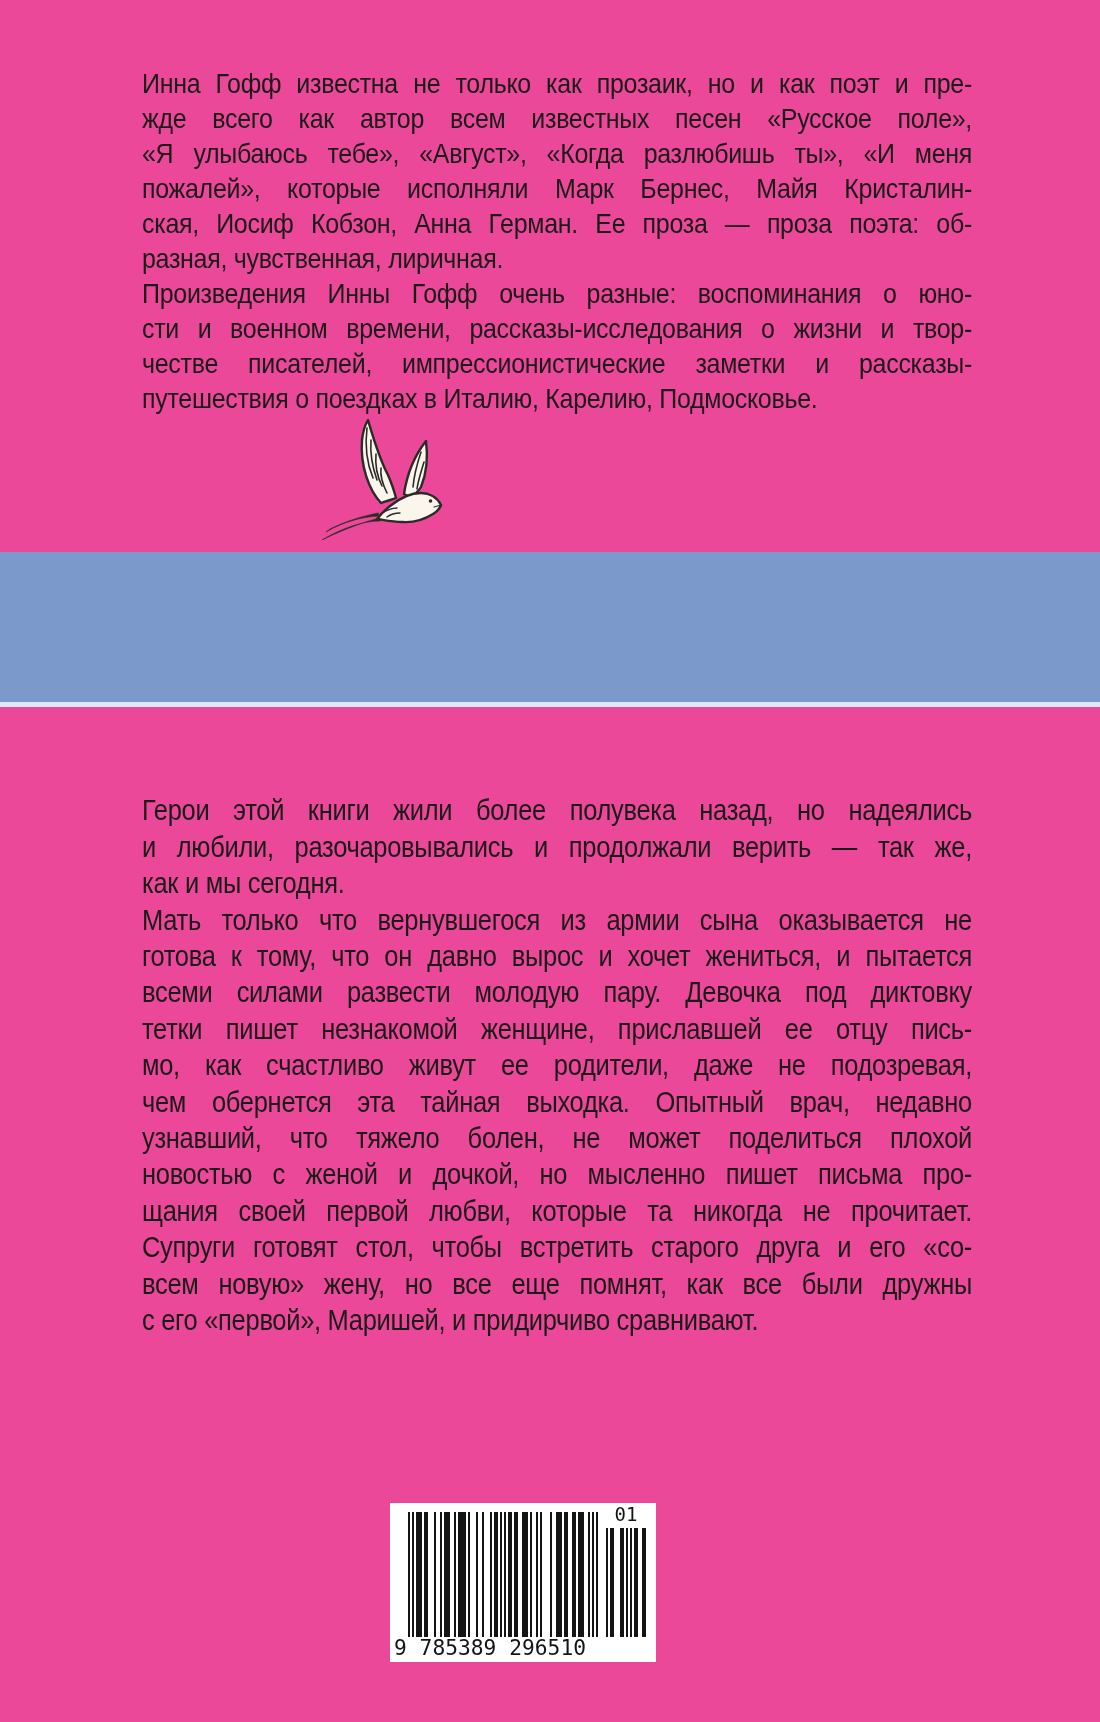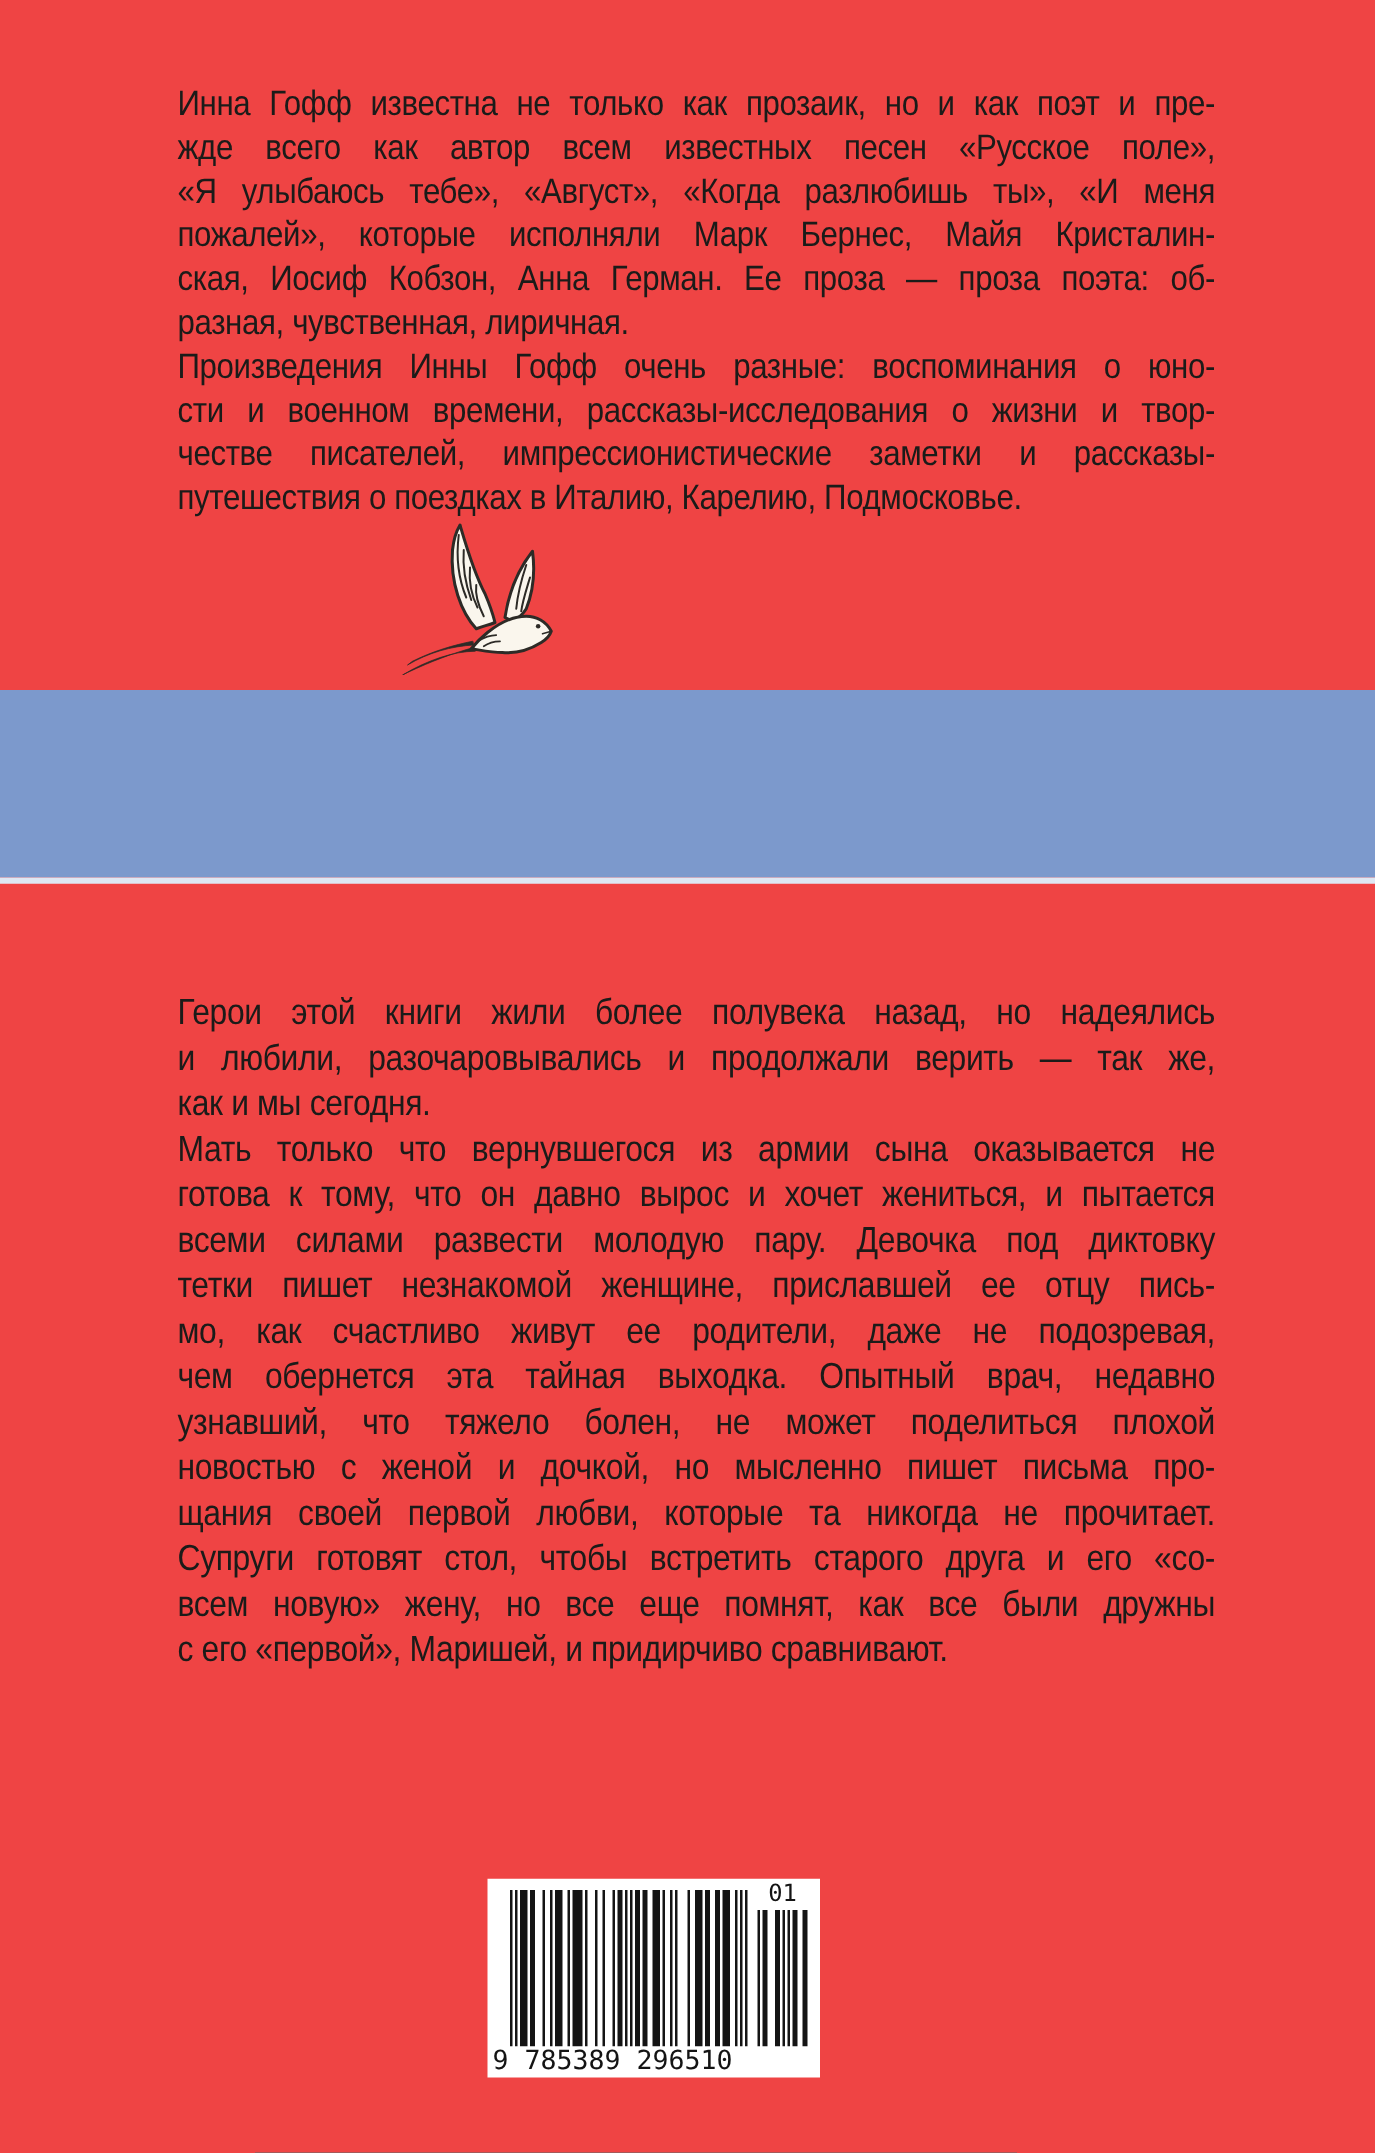--- a/index.html
+++ b/index.html
@@ -1,20 +1,20 @@
 <!DOCTYPE html>
 <html><head>
 <meta charset="utf-8">
 <style>
   html,body{margin:0;padding:0;background:#6b6b6b;}
   .cover{
     position:relative;
     width:1100px;height:1722px;
     margin:0 auto;
-    background:#ef4444;
+    background:#ec4899;
     overflow:hidden;
     font-family:"Liberation Sans",sans-serif;
     color:#1b1b19;
   }
   .textblock{
     position:absolute;
     left:142px;width:830px;
     transform-origin:0 0;
     letter-spacing:-0.3px;
   }

